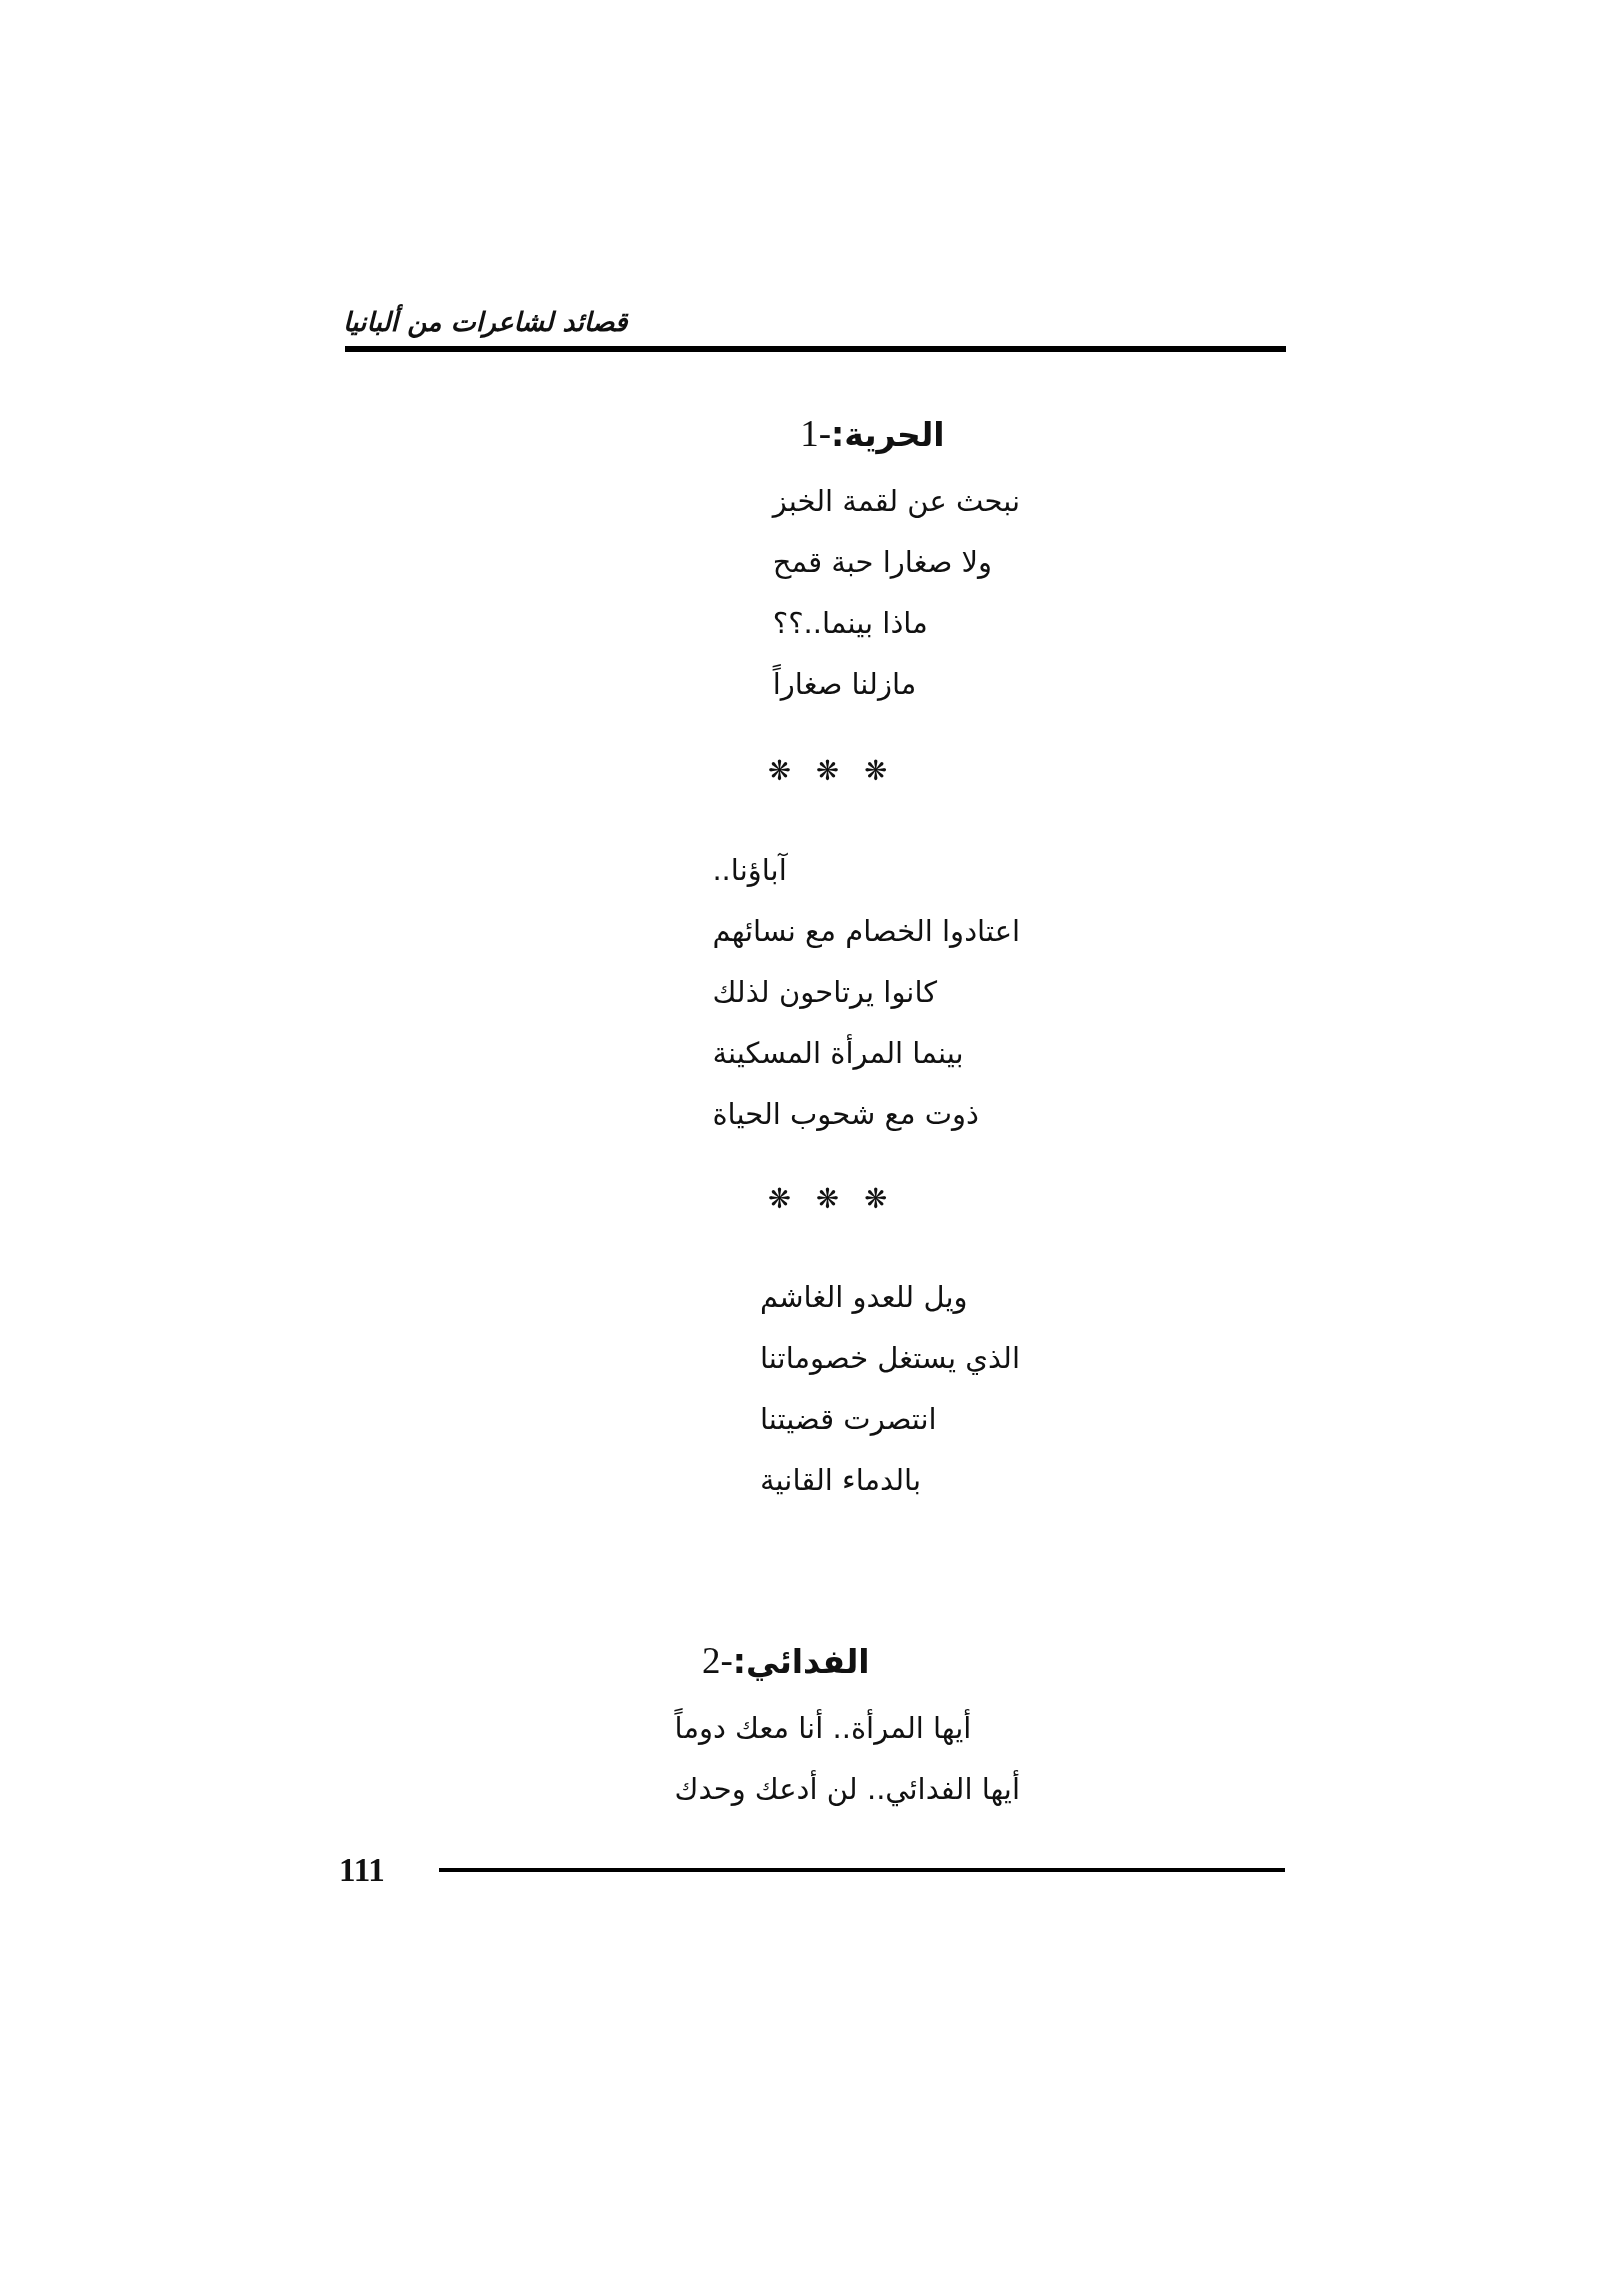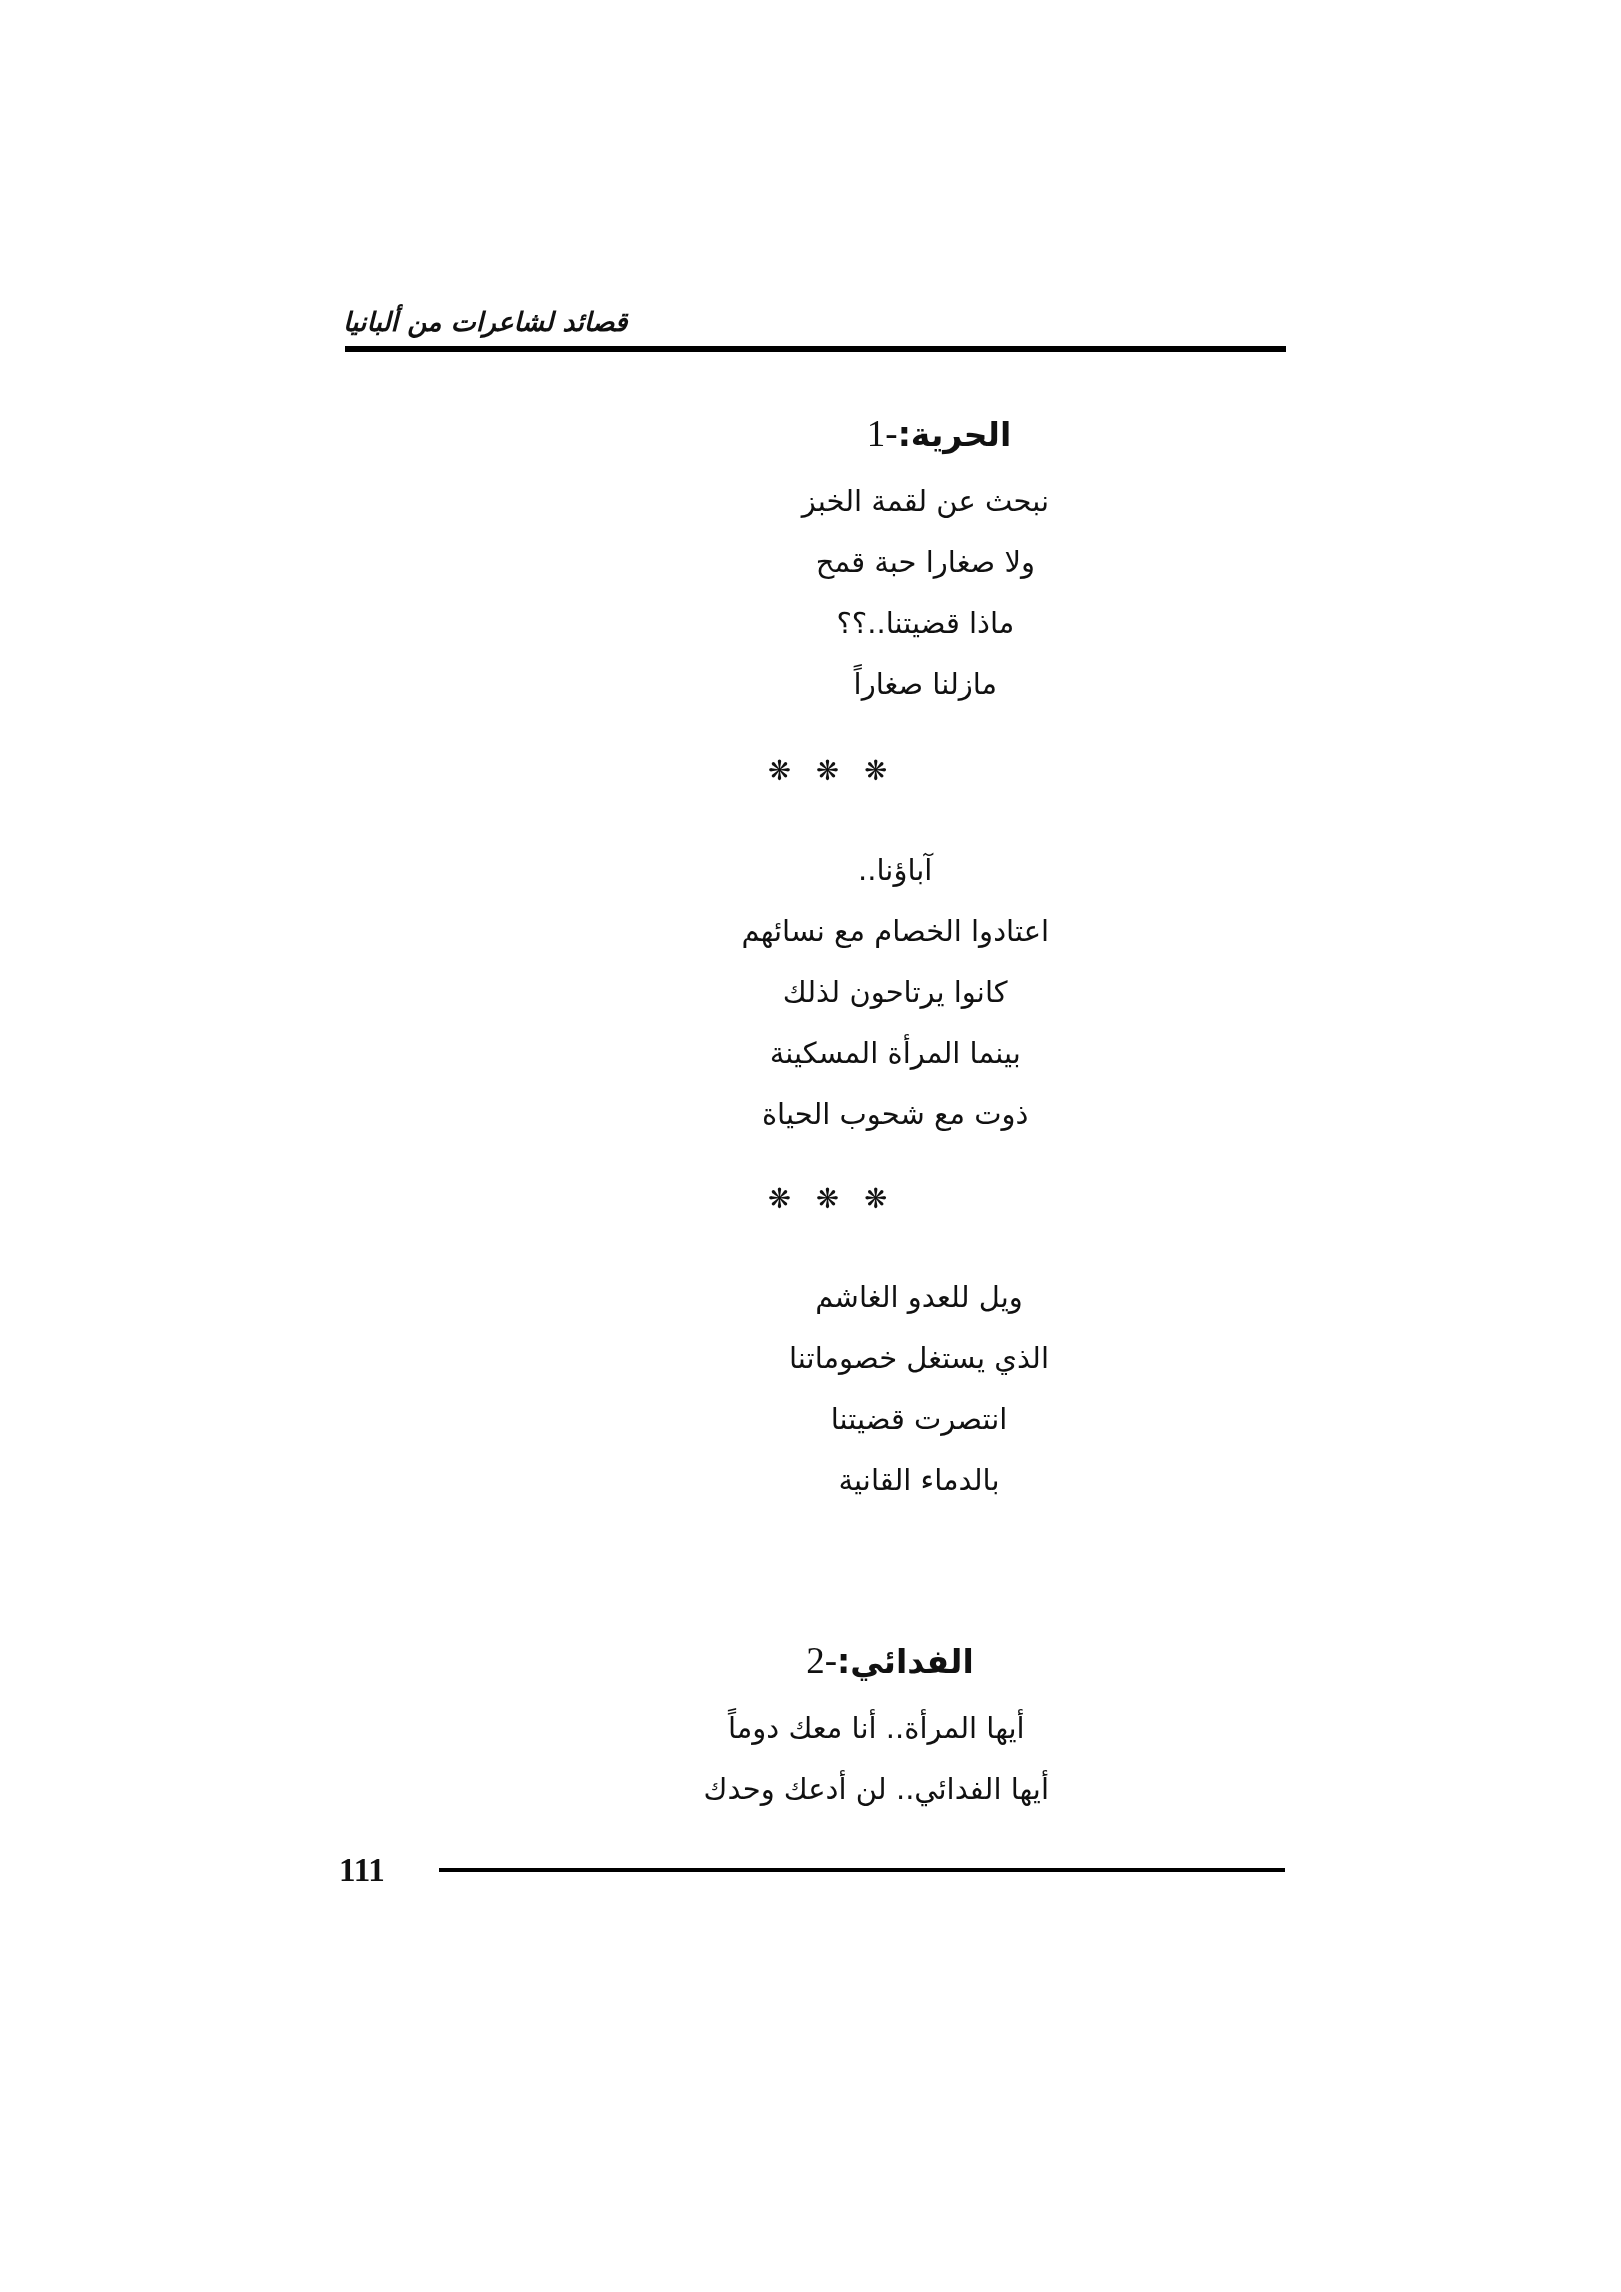--- a/index.html
+++ b/index.html
@@ -1,21 +1,21 @@
 <!DOCTYPE html>
 <html><head>
 <meta charset="utf-8">
 <style>
   html, body { margin:0; padding:0; background:#ffffff; }
   body { width:1621px; height:2293px; position:relative; overflow:hidden;
          font-family:"DejaVu Sans", sans-serif; color:#111; }
   .running-title { position:absolute; left:343px; top:306px; font-size:26.5px; font-weight:bold;
          direction:rtl; white-space:nowrap; letter-spacing:-1px;font-style:italic; }
   .header-rule { position:absolute; left:345px; top:346px; width:941px; height:5.9px; background:#000; }
-  .poem-col { position:absolute; right:572px; direction:rtl; text-align:center; }
+  .poem-col { position:absolute; right:601px; direction:rtl; text-align:left; }
   .poem-title { font-size:33px; white-space:nowrap; height:59px; }
   .poem-title .num { font-family:"Liberation Serif", serif; font-size:37px; margin-left:27.4px; }
   .poem-title .ttl { font-weight:bold; }
   .line { font-size:29px; height:61px; line-height:61px; white-space:nowrap; }
   .stars { position:absolute; left:768px; font-size:27.4px; letter-spacing:7.8px; font-weight:bold; }
   .footer-num { position:absolute; left:339px; top:1852px; font-family:"Liberation Serif", serif;
          font-weight:bold; font-size:33px; }
   .footer-rule { position:absolute; left:439px; top:1868px; width:846px; height:3.9px; background:#000; }
 </style>
 </head>
@@ -24,21 +24,21 @@
 <div class="running-title">قصائد لشاعرات من ألبانيا</div>
 <div class="header-rule"></div>
 
 <div class="poem-col" style="top:412px;">
   <div class="poem-title">
     <span class="ttl">الحرية:</span><span class="num">-1</span>
   </div>
   <div>
     <div class="line">نبحث عن لقمة الخبز</div>
     <div class="line">ولا صغارا حبة قمح</div>
-    <div class="line">ماذا قضيتنا..؟؟</div>
+    <div class="line">ماذا بينما..؟؟</div>
     <div class="line">مازلنا صغاراً</div>
   </div>
 </div>
 
 <div class="stars" style="top:755px;">❋ ❋ ❋</div>
 
 <div class="poem-col" style="top:840px;">
   <div class="line">آباؤنا..</div>
   <div class="line">اعتادوا الخصام مع نسائهم</div>
   <div class="line">كانوا يرتاحون لذلك</div>

